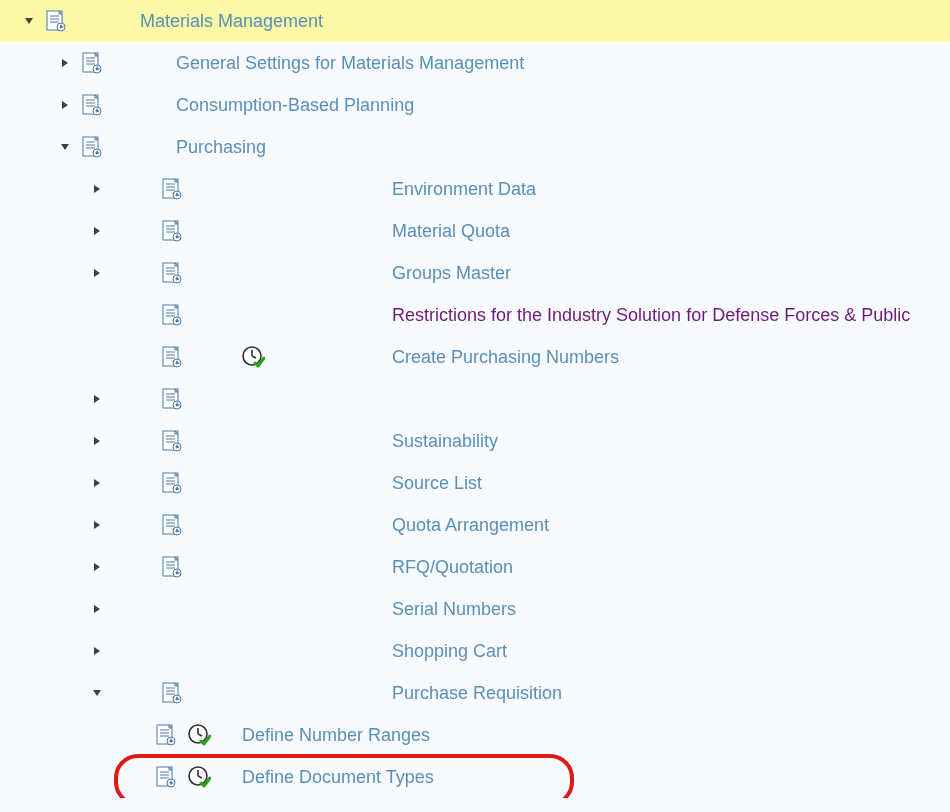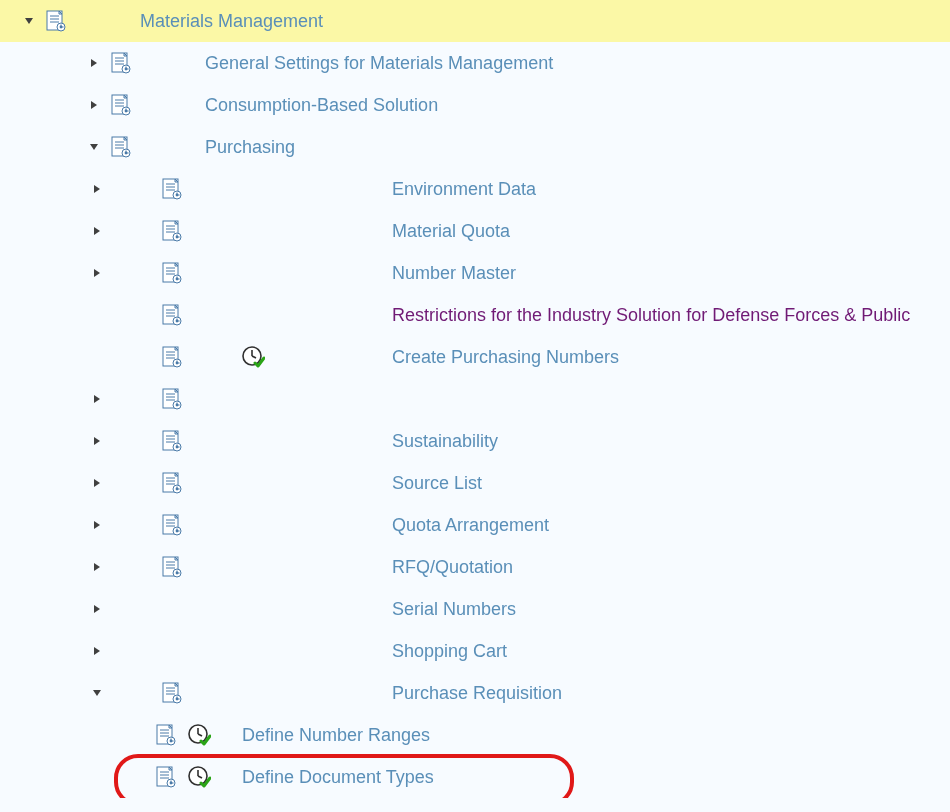--- a/index.html
+++ b/index.html
@@ -57,21 +57,21 @@
   }
   .slot-toggle { width: 22px; }
   .slot-icon  { width: 34px; }
   .slot-clock { width: 34px; }
   .label {
     padding-left: 8px;
     cursor: pointer;
   }
   .label.black { color: #701a75; }
   .lvl0 { padding-left: 20px; }
-  .lvl1 { padding-left: 56px; margin-left: 29px; }
+  .lvl1 { padding-left: 56px; }
   .lvl2 { padding-left: 88px; gap: 48px; }
   .lvl4 { padding-left: 130px; }
   .circled {
     position: relative;
   }
   .circled .ring {
     position: absolute;
     left: 114px;
     top: -2px;
     width: 452px;
@@ -163,21 +163,21 @@
         </span>
       </span>
     <span class="slot slot-icon">
         <span class="doc-icon">
           <svg width="24" height="24">
             <use href="#doc"></use>
           </svg>
         </span>
       </span>
     <span class="gap-after-label"></span>
-    <span class="label">Consumption-Based Solution</span>
+    <span class="label">Consumption-Based Planning</span>
   </div>
 
   <div class="node lvl1">
     <span class="slot slot-toggle">
         <span class="toggle">
           <svg width="10" height="10">
             <use href="#tri-down"></use>
           </svg>
         </span>
       </span>
@@ -242,21 +242,21 @@
       </span>
     <span class="slot slot-icon">
         <span class="doc-icon">
           <svg width="24" height="24">
             <use href="#doc"></use>
           </svg>
         </span>
       </span>
     <span class="slot slot-clock"></span>
     <span class="gap-after-label-sm"></span>
-    <span class="label">Number Master</span>
+    <span class="label">Groups Master</span>
   </div>
 
   <div class="node lvl2">
     <span class="slot slot-toggle"></span>
     <span class="slot slot-icon">
         <span class="doc-icon">
           <svg width="24" height="24">
             <use href="#doc"></use>
           </svg>
         </span>

